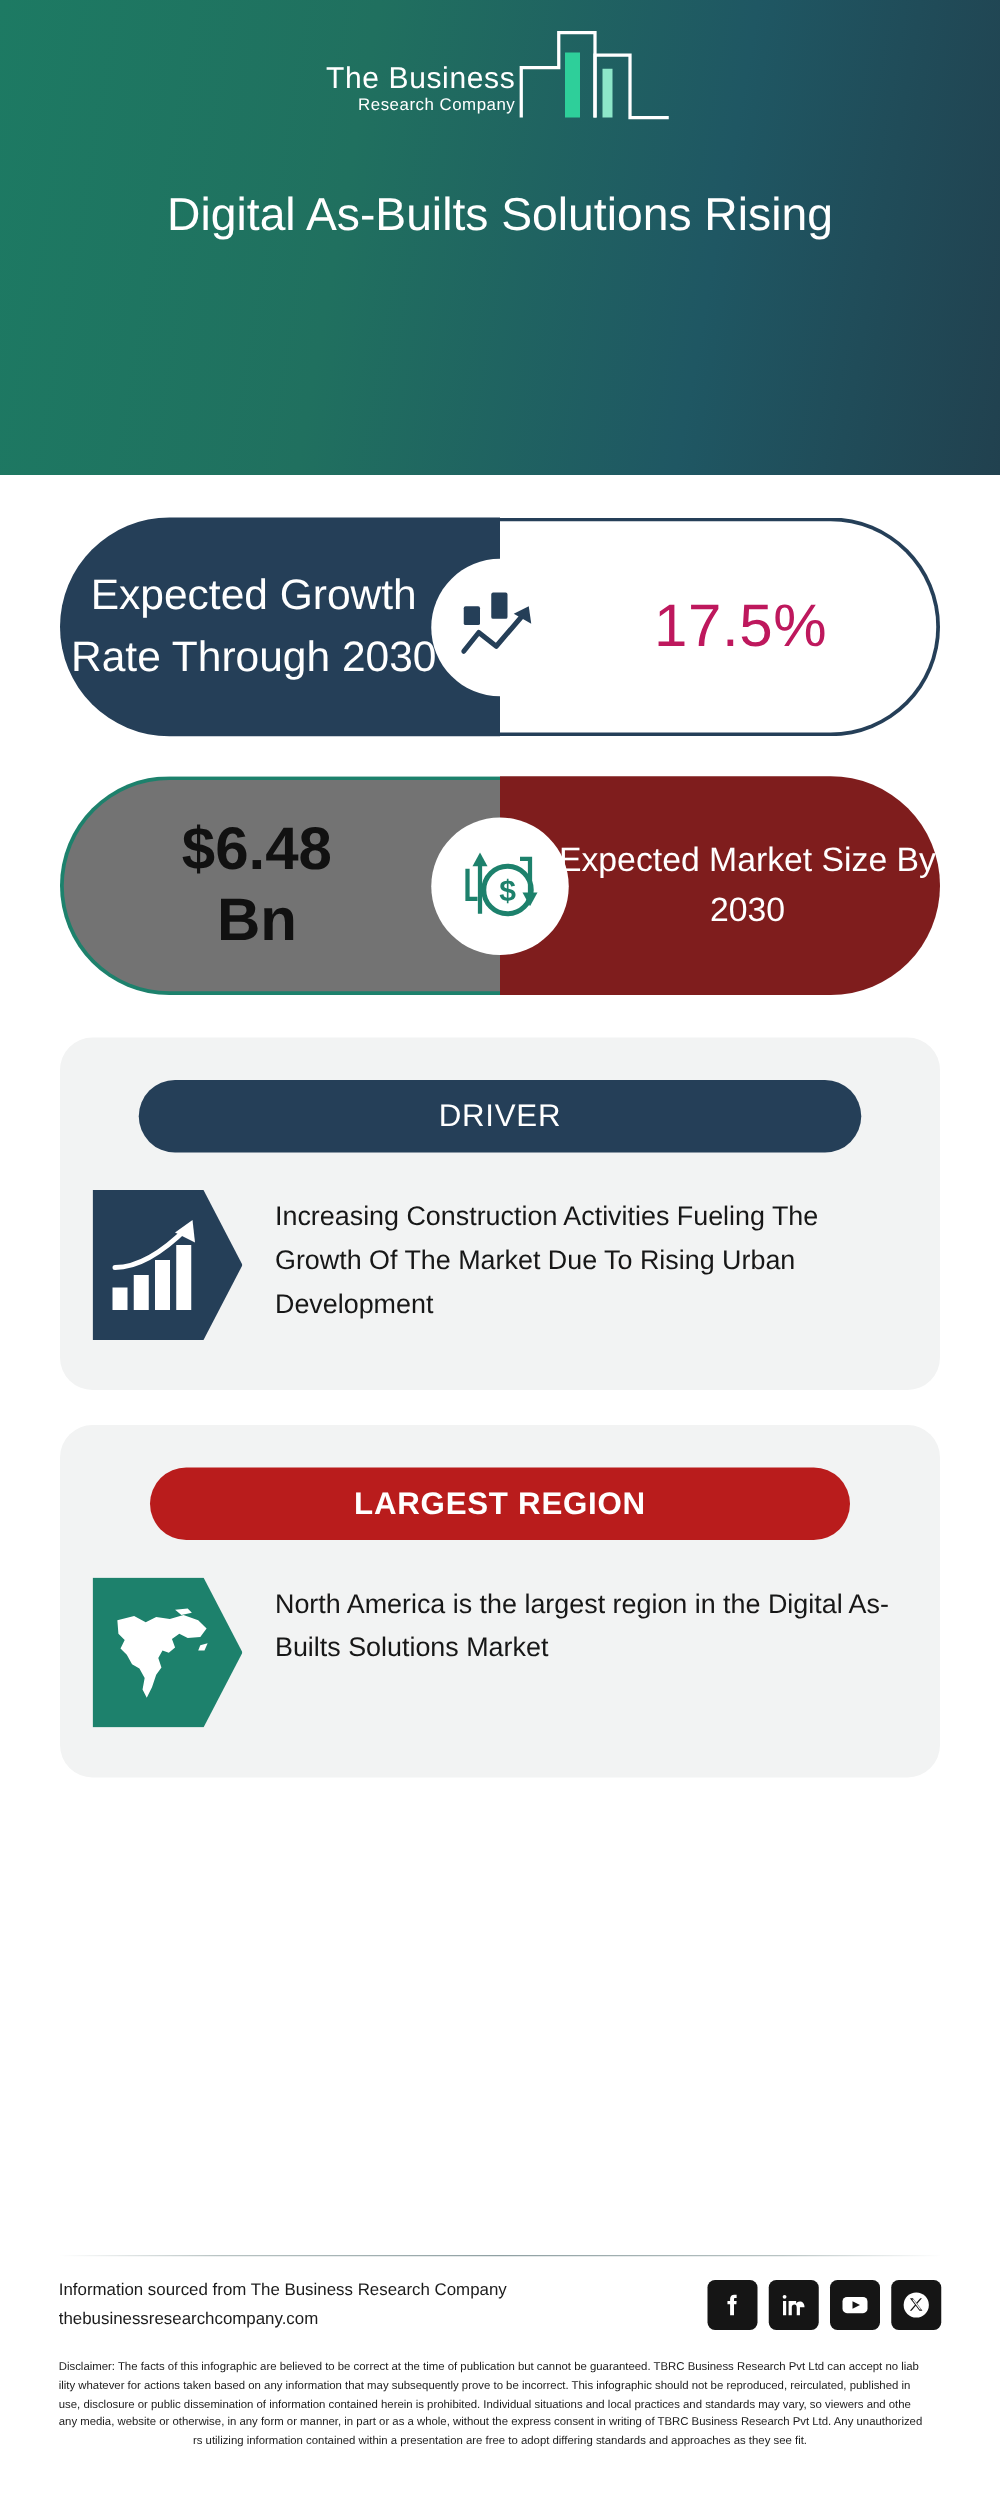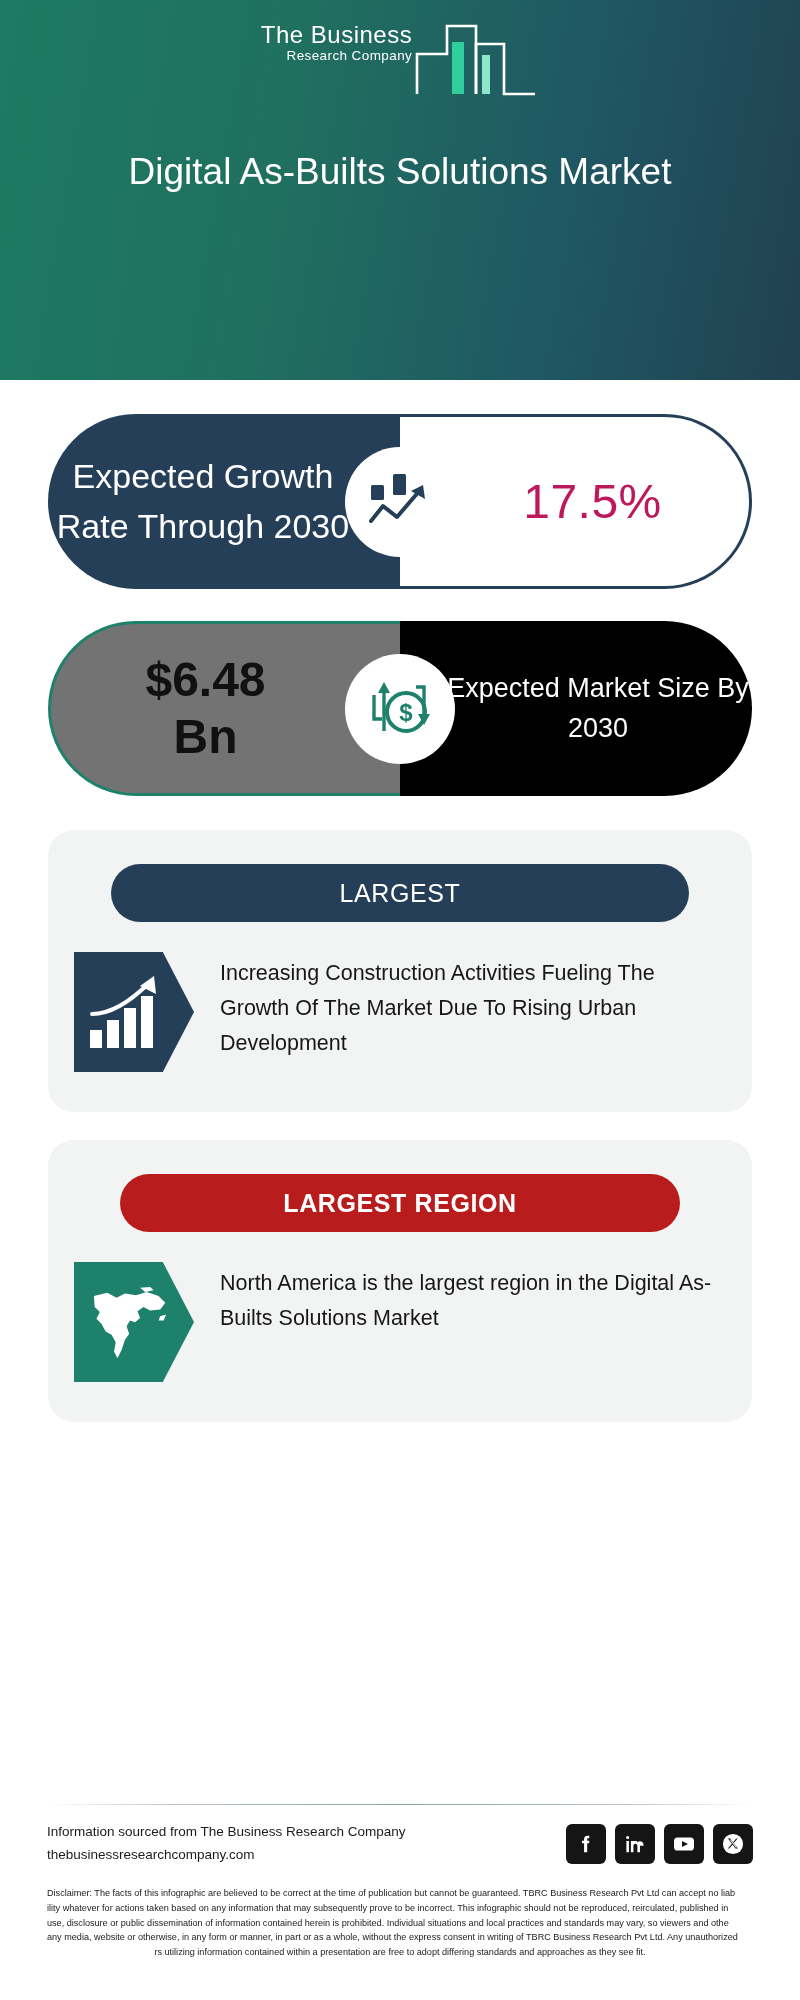--- a/index.html
+++ b/index.html
@@ -12,21 +12,21 @@
   }
 
   
   .header {
     width:800px; height:380px;
     background:linear-gradient(100deg,#1d7a63 0%,#20705f 35%,#1f5763 70%,#21414f 100%);
     position:relative;
   }
   .logo-wrap {
     position:absolute; left:0; right:0; top:22px;
-    display:flex; justify-content:center; 
+    display:flex; justify-content:center; align-items:flex-end;
   }
   .logo-text { display:flex; flex-direction:column; align-items:flex-end; padding-bottom:10px; }
   .logo-l1 { color:#ffffff; font-size:24px; letter-spacing:.5px; line-height:1.05; font-weight:400; }
   .logo-l2 { color:#ffffff; font-size:13.5px; letter-spacing:.4px; line-height:1.3; font-weight:400; }
   .logo-mark { margin-left:2px; }
 
   .header-title {
     position:absolute; left:60px; right:60px; top:148px;
     text-align:center; color:#ffffff;
     font-size:37px; line-height:1.28; font-weight:400;
@@ -59,21 +59,21 @@
   .size .left {
     left:0; border-radius:88px 0 0 88px;
     border:3px solid #1d816c; border-right:none;
     background:#737373; justify-content:center;
   }
   .size .left .val {
     color:#111111; font-size:48px; font-weight:bold; line-height:1.18;
     text-align:center; padding-right:40px; width:100%;
   }
   .size .right {
-    left:352px; background:#000000; border-radius:0 88px 88px 0;
+    left:352px; background:#7f1d1d; border-radius:0 88px 88px 0;
     justify-content:flex-start;
   }
   .size .right .txt {
     color:#ffffff; font-size:27px; line-height:1.45; text-align:center;
     padding-left:44px; width:100%;
   }
 
   .badge-circle {
     position:absolute; left:50%; top:50%;
     transform:translate(-50%,-50%);
@@ -150,21 +150,21 @@
     </div>
     <span class="logo-mark">
       <svg width="125" height="76" viewBox="0 0 125 76">
         <polyline points="3,72 3,32 33,32 33,4 62,4 62,72" fill="none" stroke="#ffffff" stroke-width="2.6"></polyline>
         <polyline points="62,72 62,22 90,22 90,72 121,72" fill="none" stroke="#ffffff" stroke-width="2.6"></polyline>
         <rect x="38" y="20" width="12" height="52" fill="#2ecf9a"></rect>
         <rect x="68" y="33" width="8" height="39" fill="#8de7c9"></rect>
       </svg>
     </span>
   </div>
-  <div class="header-title">Digital As-Builts Solutions Market</div>
+  <div class="header-title">Digital As-Builts Solutions Rising</div>
 </div>
 
 <div class="gap-34"></div>
 
 <div class="stat growth">
   <div class="stat-half left">
     <span class="txt">Expected Growth Rate Through 2030</span>
   </div>
   <div class="stat-half right">
     <span class="val">17.5%</span>
@@ -198,21 +198,21 @@
       <path d="M6 16 L6 40 L14 40" stroke="#1d816c" stroke-width="3.4" fill="none"></path>
       <path d="M48 8 L56 8 L56 36" stroke="#1d816c" stroke-width="3.4" fill="none"></path>
       <polygon points="56,46 50,35 62,35" fill="#1d816c"></polygon>
     </svg>
   </div>
 </div>
 
 <div class="gap-34"></div>
 
 <div class="panel">
-  <div class="pill driver">LARGEST</div>
+  <div class="pill driver">DRIVER</div>
   <div class="panel-body">
     <div class="chev driver">
       <div class="shape"></div>
       <svg width="84" height="78" viewBox="0 0 84 78">
         <rect x="2" y="56" width="12" height="18" fill="#ffffff"></rect>
         <rect x="19" y="46" width="12" height="28" fill="#ffffff"></rect>
         <rect x="36" y="34" width="12" height="40" fill="#ffffff"></rect>
         <rect x="53" y="22" width="12" height="52" fill="#ffffff"></rect>
         <path d="M4 40 C24 40 44 26 62 8" fill="none" stroke="#ffffff" stroke-width="4" stroke-linecap="round"></path>
         <polygon points="66,2 68,20 52,12" fill="#ffffff"></polygon>

